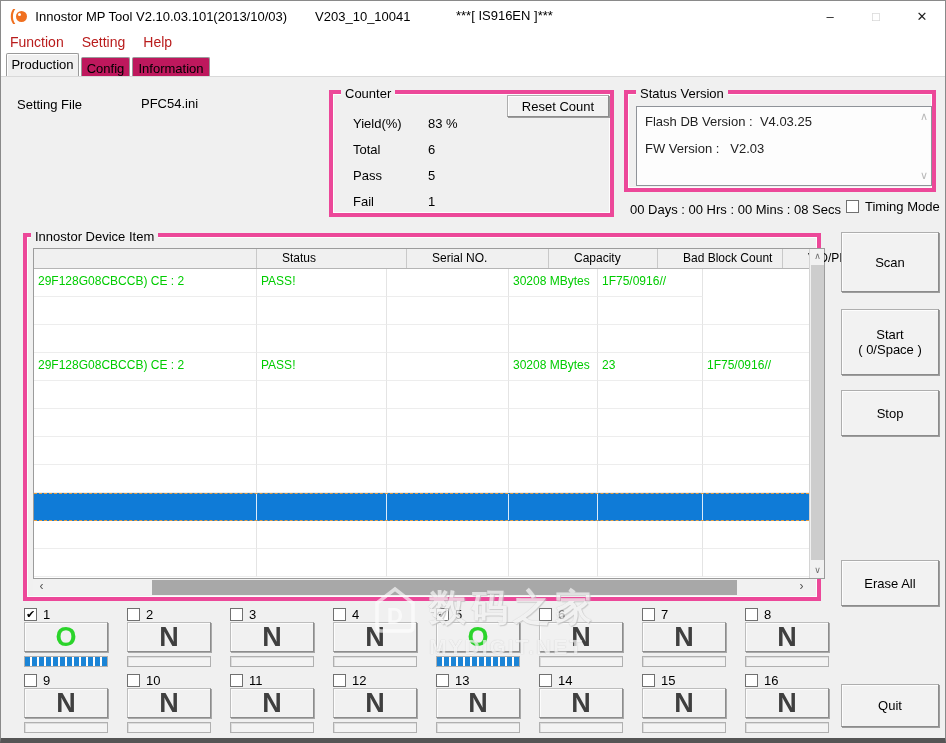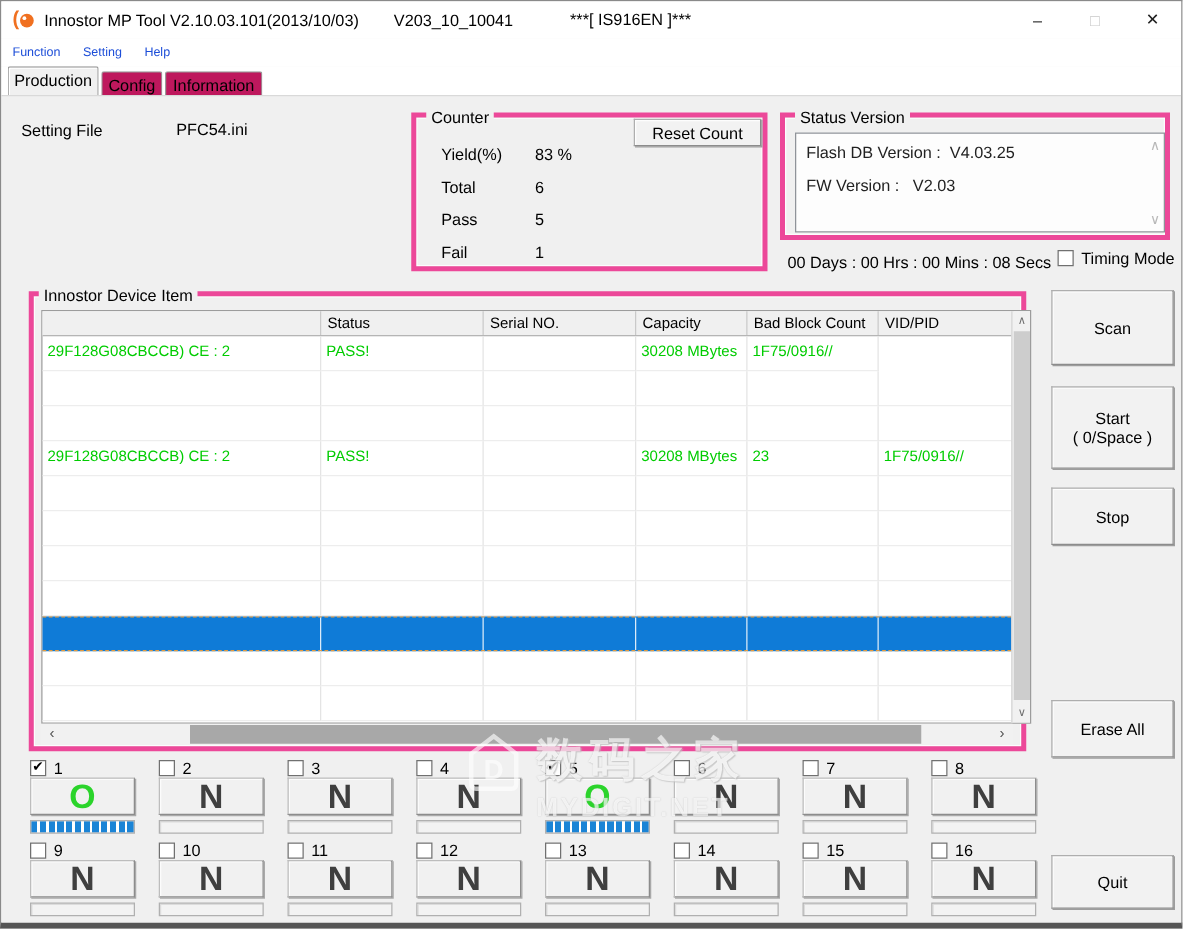--- a/index.html
+++ b/index.html
@@ -14,21 +14,21 @@
   .appicon .dot { position:relative; width:11px; height:11px; border-radius:50%; background:var(--accent-orange); display:inline-block; margin-left:1px; }
   .appicon .dot::after { content:''; position:absolute; left:2px; top:2px; width:3px; height:3px; border-radius:50%; background:#fff; }
   .title-text { font-size:13px; color:#000; margin-left:8px; white-space:pre; }
   .title-build { font-size:13px; color:#000; margin-left:28px; }
   .title-center { position:absolute; left:455px; top:7px; font-size:13px; color:#000; }
   .wincontrols { position:absolute; right:0; top:0; height:30px; display:flex; }
   .winbtn { width:46px; height:30px; display:flex; align-items:center; justify-content:center; font-size:13px; color:#222; cursor:default; }
   .winbtn.disabled { color:#c9c9c9; }
   
   .menubar { height:22px; background:#fff; display:flex; align-items:center; }
-  .menu-item { padding:0 9px; font-size:10px; color:#1d4ed8; }
+  .menu-item { padding:0 9px; font-size:14px; color:#b91c1c; }
   
   .tabstrip { position:relative; height:23px; background:#fff; }
   .tab { position:absolute; bottom:0; font-size:13px; text-align:center; background:#f0f0f0;
          border:1px solid #9a9a9a; border-bottom:none; border-radius:2px 2px 0 0; padding-top:3px; }
   .tab.active { height:23px; z-index:2; background:#f0f0f0; box-shadow:inset 1px 1px 0 #fff; }
   .tab.inactive { height:19px; background:#be185d; }
   
   .page { position:relative; height:668px; background:#f0f0f0; border-top:1px solid #d9d9d9; }
   .lbl { position:absolute; font-size:13px; color:#000; }
   
@@ -143,21 +143,21 @@
 
     <span class="timer">00 Days : 00 Hrs : 00 Mins : 08 Secs</span>
     <label class="tmode">
       <span class="cb unchecked">✔</span>
       <span>Timing Mode</span>
     </label>
 
     <div class="group" style="left:22px; top:156px; width:798px; height:368px;">
       <span class="gtitle" style="left:4px;">Innostor Device Item</span>
       <div class="tbl">
-        <div class="trow thead" id="tbl-head" style="grid-template-columns: 223px 130px 122px 89px 105px 108px;">
+        <div class="trow thead" id="tbl-head" style="grid-template-columns: 223px 130px 122px 89px 105px 108px; gap: 20px;">
             <div class="tcell"></div>
             <div class="tcell">Status</div>
             <div class="tcell">Serial NO.</div>
             <div class="tcell">Capacity</div>
             <div class="tcell">Bad Block Count</div>
             <div class="tcell">VID/PID</div>
           </div>
         <div id="tbl-body">
             <div class="trow tbody-row green" style="grid-template-columns: 223px 130px 122px 89px 105px 108px;">
               <div class="tcell">29F128G08CBCCB) CE : 2</div>

